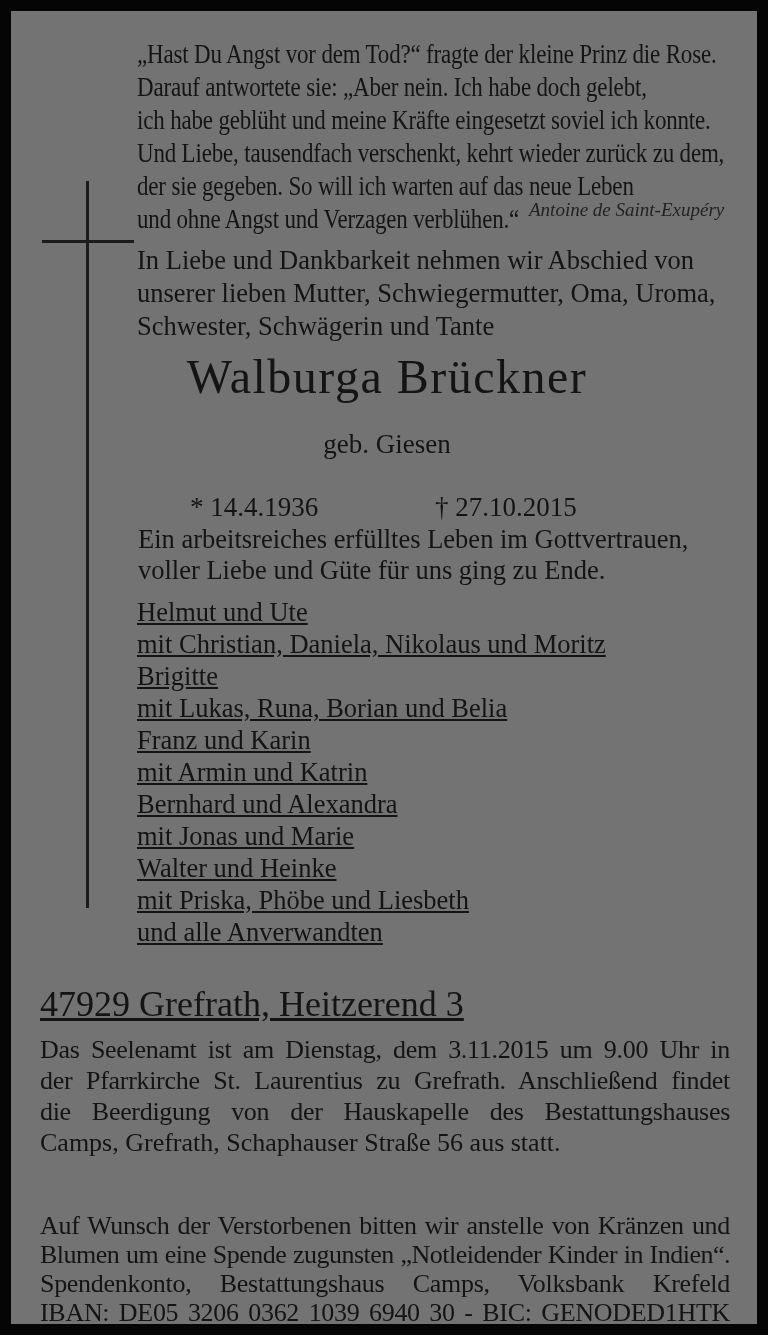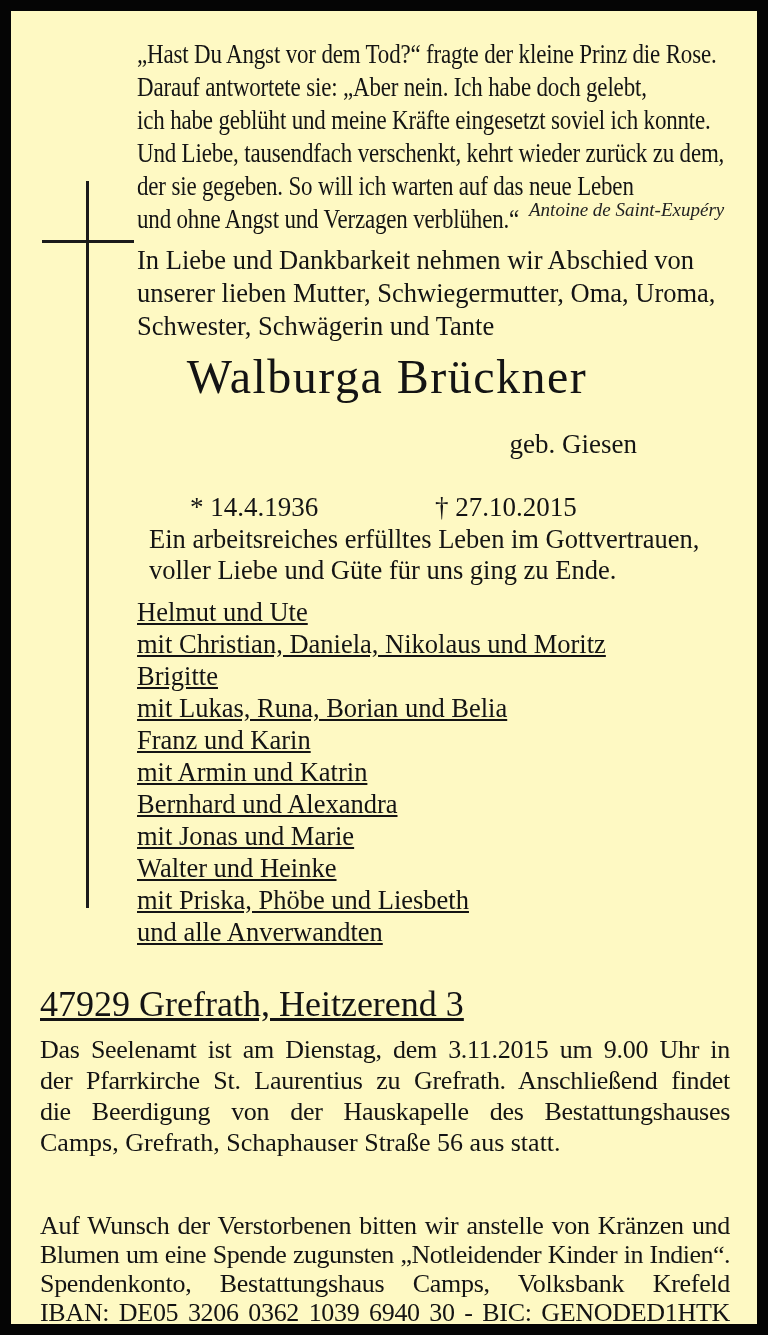--- a/index.html
+++ b/index.html
@@ -1,20 +1,20 @@
 <!DOCTYPE html>
 <html><head>
 <meta charset="utf-8">
 <style>
   html,body{margin:0;padding:0;background:#e8e8e8;}
   .page{
     position:relative;
     width:768px;height:1335px;
     box-sizing:border-box;
-    background:#fef9c3;
+    background:#737373;
     border:11px solid #050505;
     overflow:hidden;
     font-family:"Liberation Serif","DejaVu Serif",serif;
     color:#141414;
   }
   .abs{position:absolute;}
   
   .quote{
     left:126px;top:26px;
     font-size:28px;line-height:33px;
@@ -35,27 +35,27 @@
     left:126px;top:233px;
     font-size:26.5px;line-height:33px;white-space:nowrap;
   }
   .name{
     left:126px;top:340px;width:500px;
     font-size:48px;line-height:52px;letter-spacing:1.5px;
     text-align:center;white-space:nowrap;
   }
   .maiden{
     left:126px;top:418px;width:500px;
-    font-size:27px;text-align:right;
+    font-size:27px;text-align:center;
   }
   .dates{left:126px;top:453px;width:500px;height:32px;font-size:27px;margin-top:28px;}
   .dates .birth{position:absolute;left:53px;white-space:nowrap;}
   .dates .death{position:absolute;left:298px;white-space:nowrap;}
   .tribute{
-    left:138px;top:513px;
+    left:127px;top:513px;
     font-size:26.5px;line-height:31px;white-space:nowrap;
   }
   .family{
     left:126px;top:585px;
     font-size:26.5px;line-height:32px;white-space:nowrap;text-decoration:underline;
   }
   .address{left:29px;top:972px;font-size:36px;white-space:nowrap;text-decoration:underline;}
   .para{
     left:29px;width:690px;
     font-size:26px;

